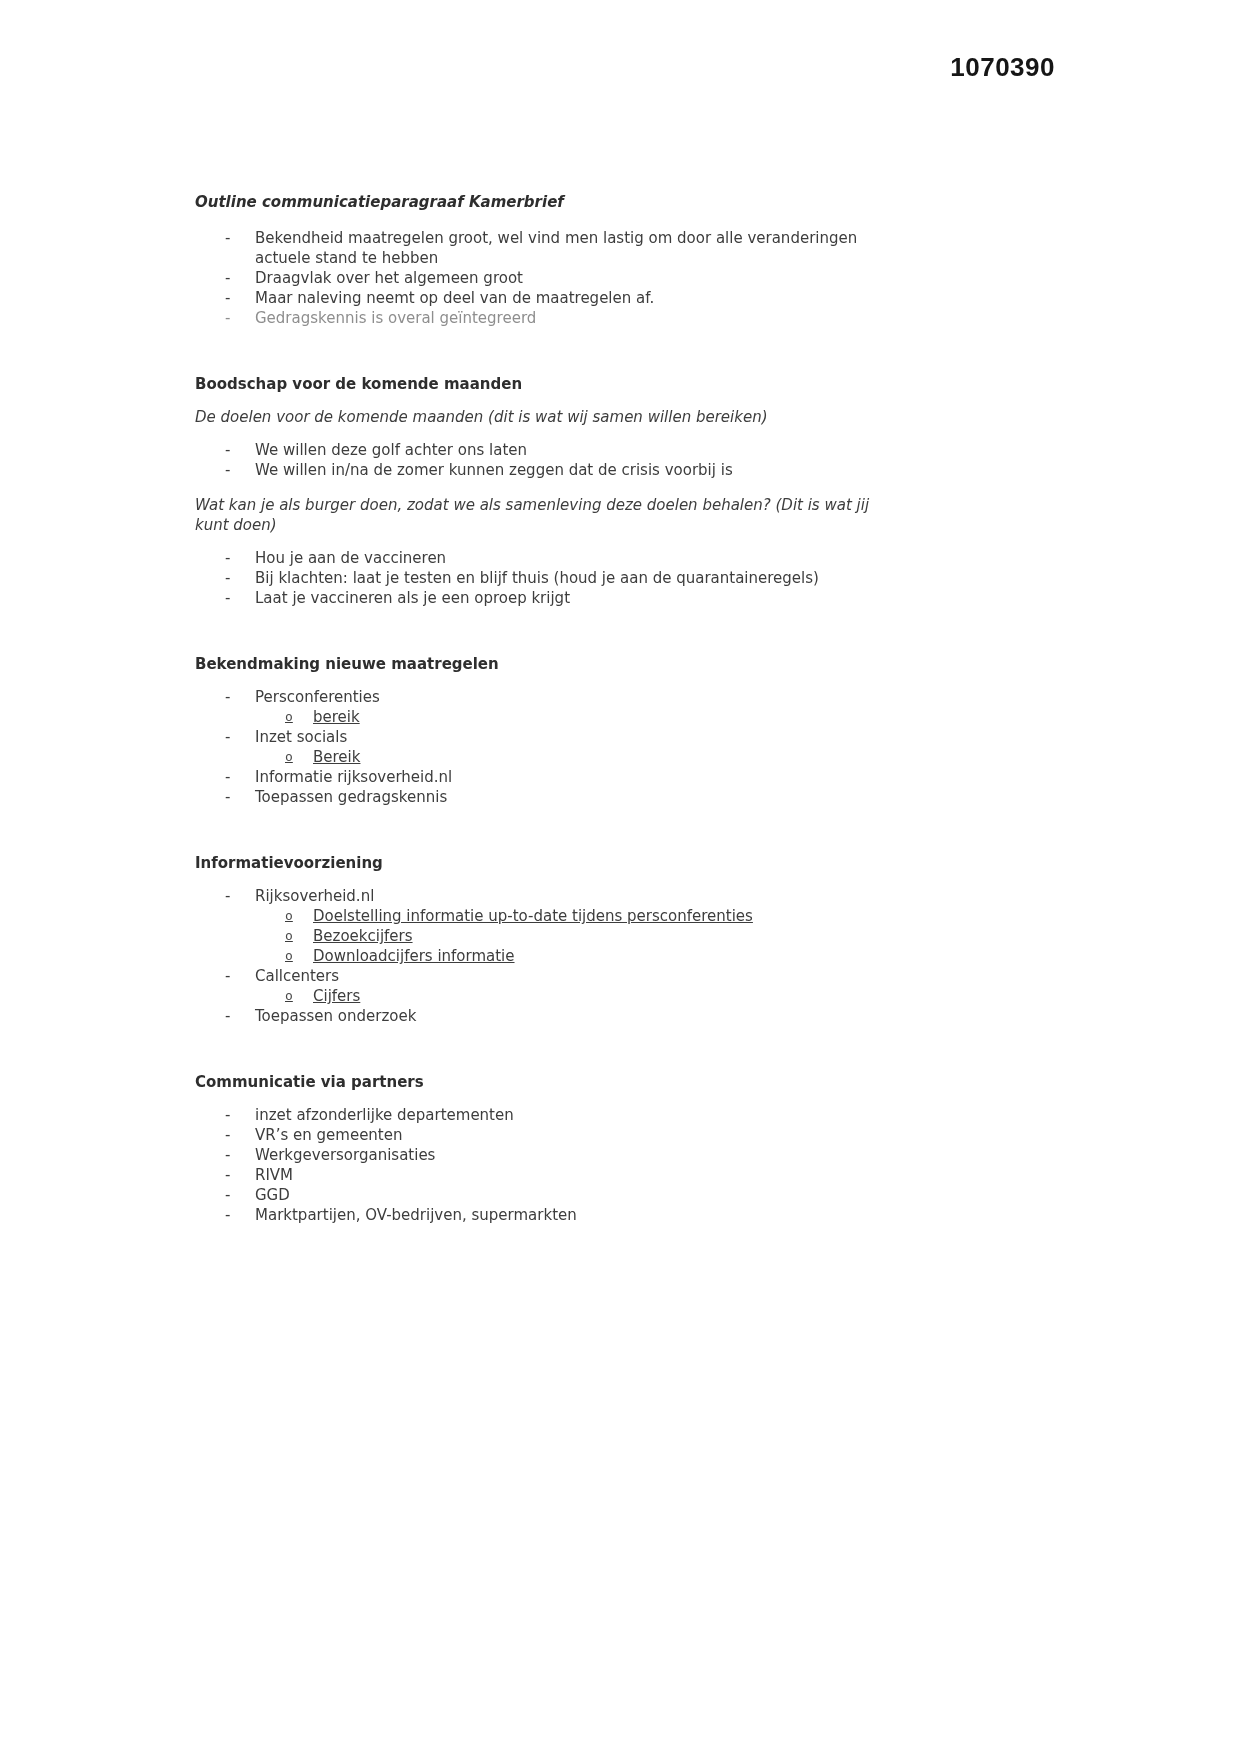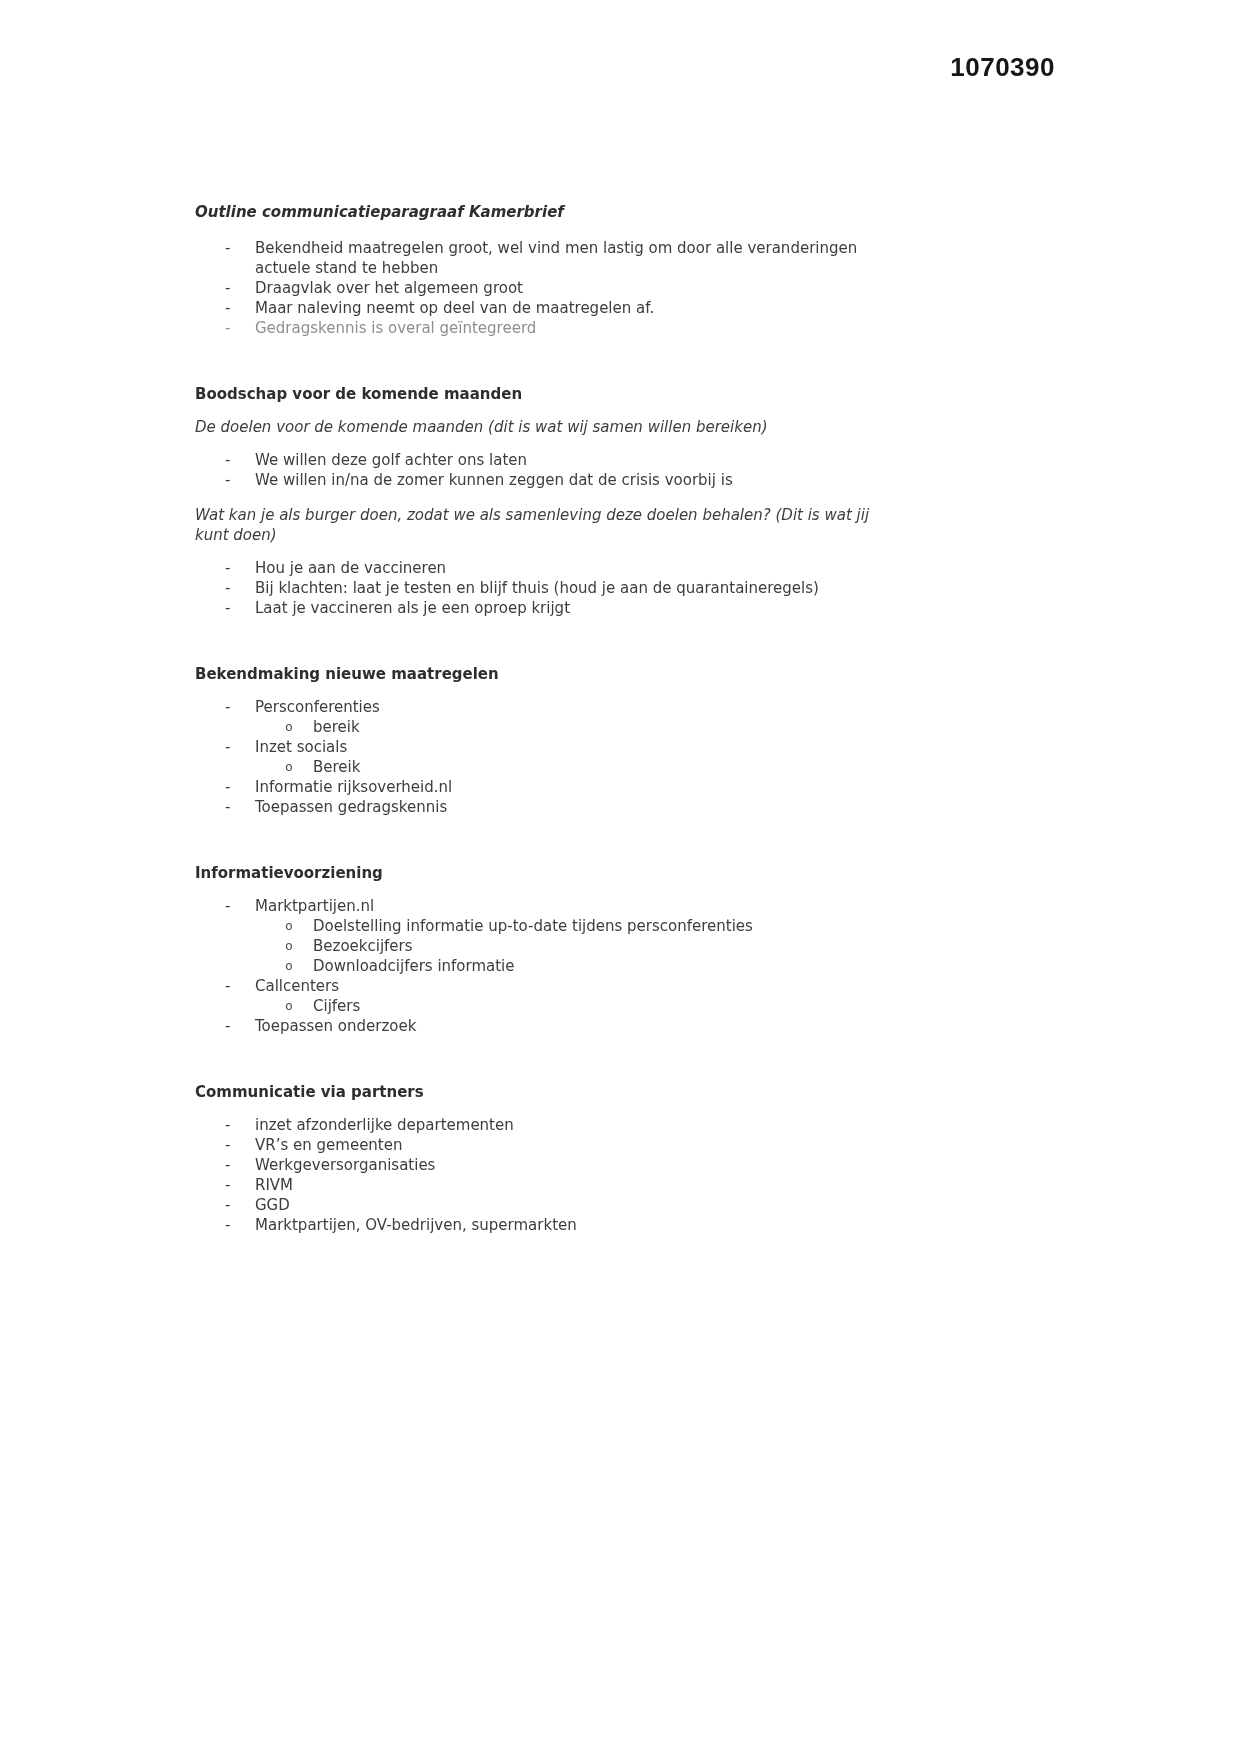--- a/index.html
+++ b/index.html
@@ -18,21 +18,21 @@
     right: 186px;
     font-family: "Liberation Sans", sans-serif;
     font-size: 26px;
     color: #161616;
     letter-spacing: 0.5px;
     font-weight: bold;
   }
   .content {
     position: absolute;
     left: 195px;
-    top: 202px;
+    top: 192px;
     width: 700px;
     font-size: 15px;
     line-height: 20px;
   }
   .doc-title {
     font-weight: bold;
     font-style: italic;
     color: #2e2e2e;
     margin: 0 0 16px;
     font-size: 15px;
@@ -48,21 +48,21 @@
   .intro {
     font-style: italic;
     margin: 0 0 13px;
   }
   .list { margin: 0 0 15px; }
   .section .list:last-child { margin-bottom: 0; }
   .li {
     display: flex;
     padding-left: 30px;
   }
-  .li.sub { padding-left: 90px; }
+  .li.sub { padding-left: 90px; text-decoration: underline; }
   .marker {
     flex: 0 0 30px;
     color: inherit;
   }
   .li.sub .marker { flex: 0 0 28px; }
   .marker.dash::before { content: "-"; }
   .marker.circle {
     font-family: "DejaVu Sans Mono", monospace;
     font-size: 13px;
     color: #4a4a4a;
@@ -161,21 +161,21 @@
           <span class="li-text">Toepassen gedragskennis</span>
         </div>
       </div>
     </section>
 
     <section class="section">
       <h2 class="heading">Informatievoorziening</h2>
       <div class="list">
         <div class="li">
           <span class="marker dash"></span>
-          <span class="li-text">Marktpartijen.nl</span>
+          <span class="li-text">Rijksoverheid.nl</span>
         </div>
         <div class="li sub">
           <span class="marker circle"></span>
           <span class="li-text">Doelstelling informatie up-to-date tijdens persconferenties</span>
         </div>
         <div class="li sub">
           <span class="marker circle"></span>
           <span class="li-text">Bezoekcijfers</span>
         </div>
         <div class="li sub">

